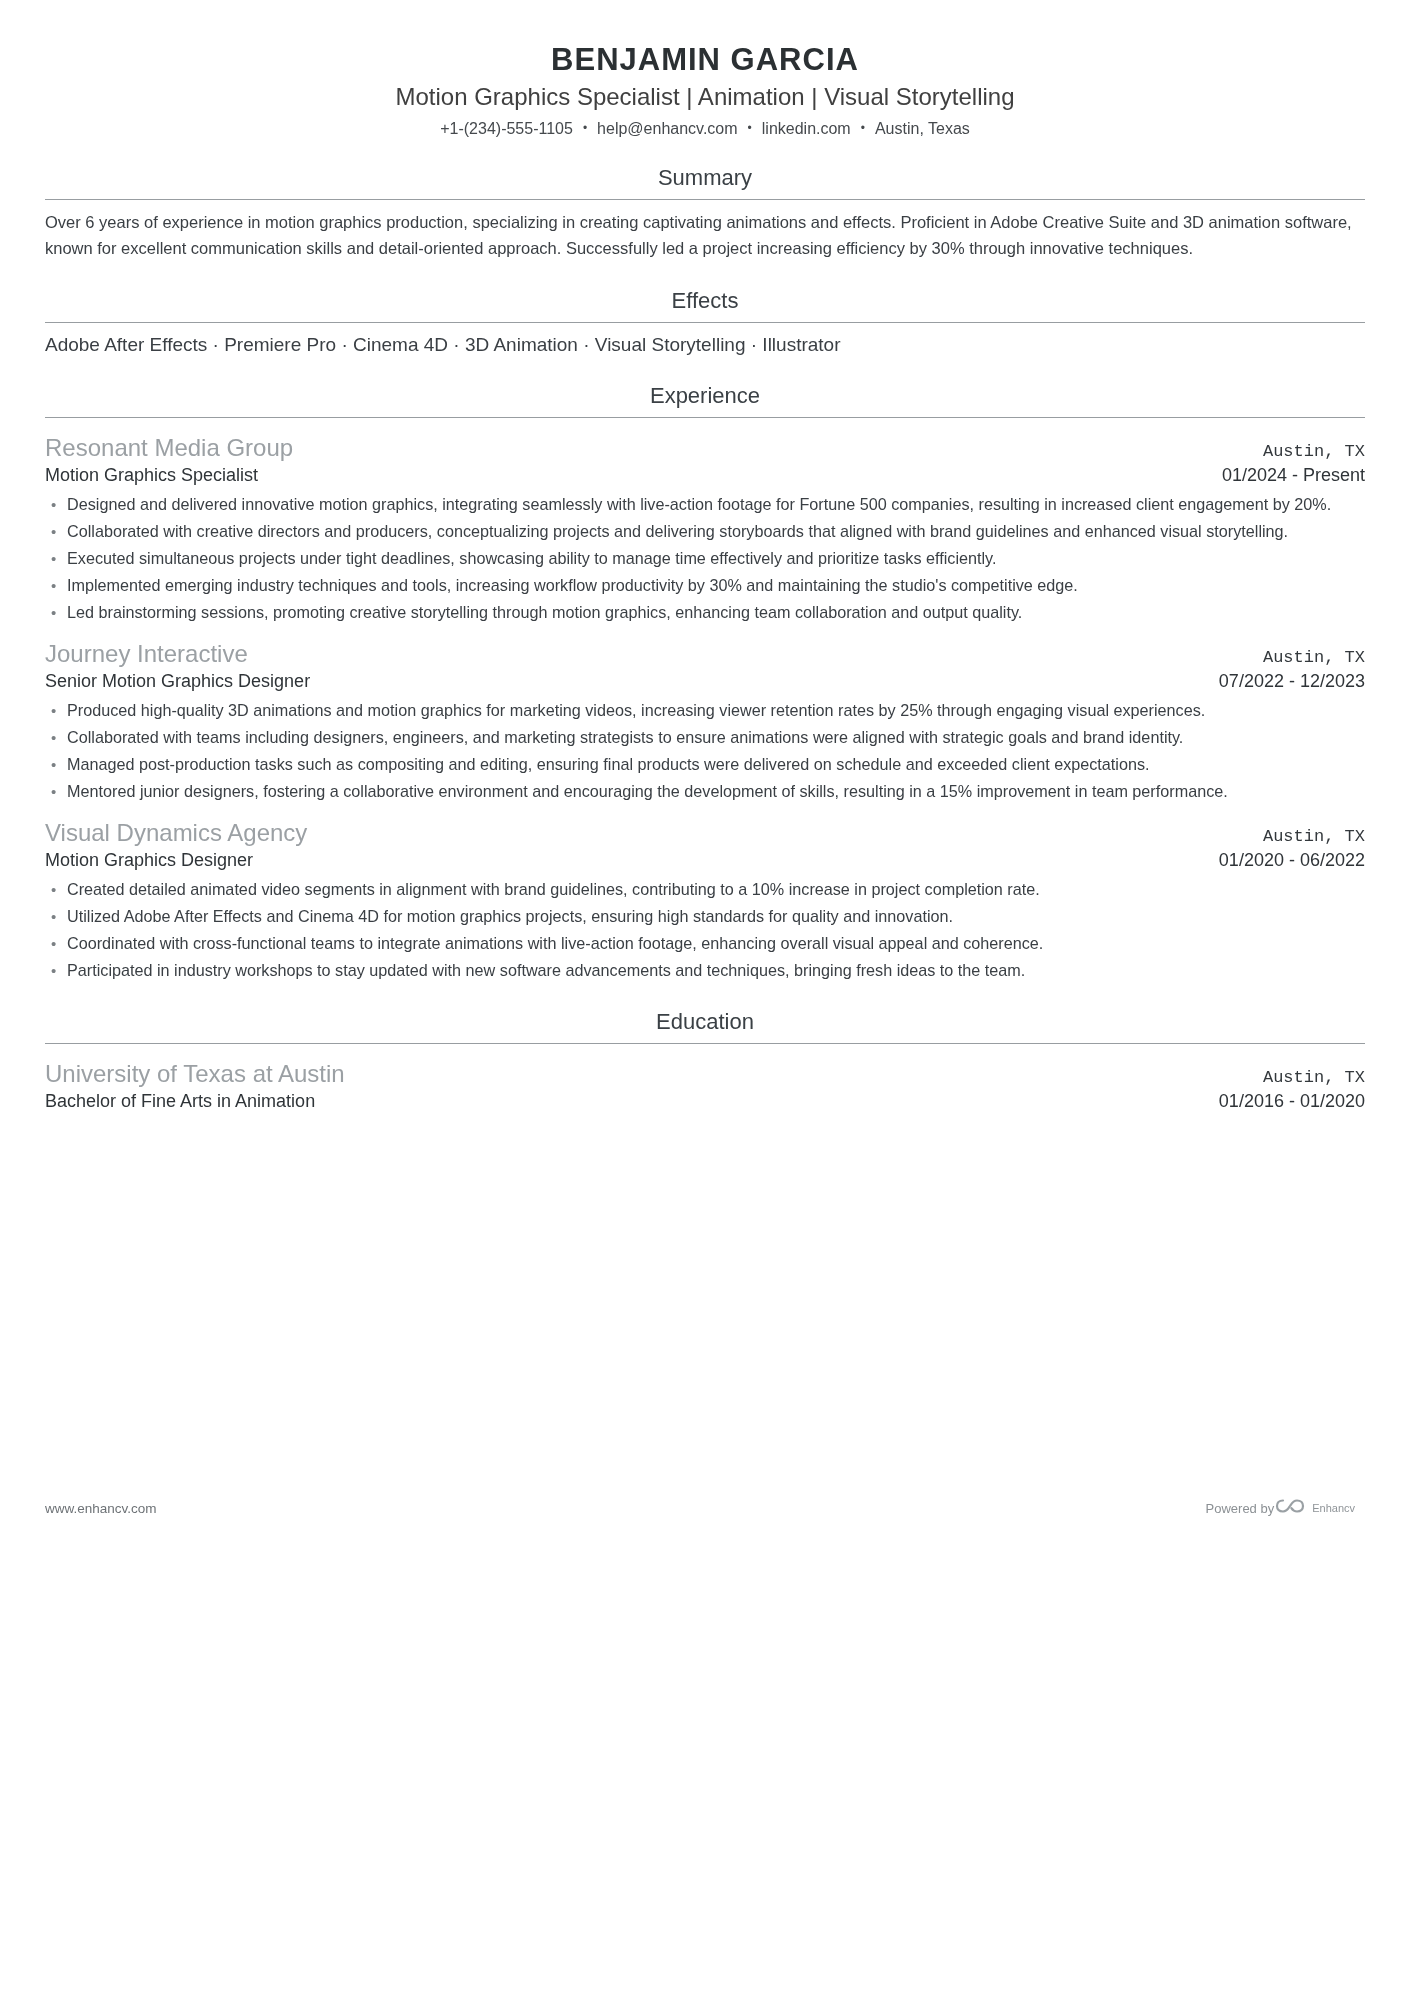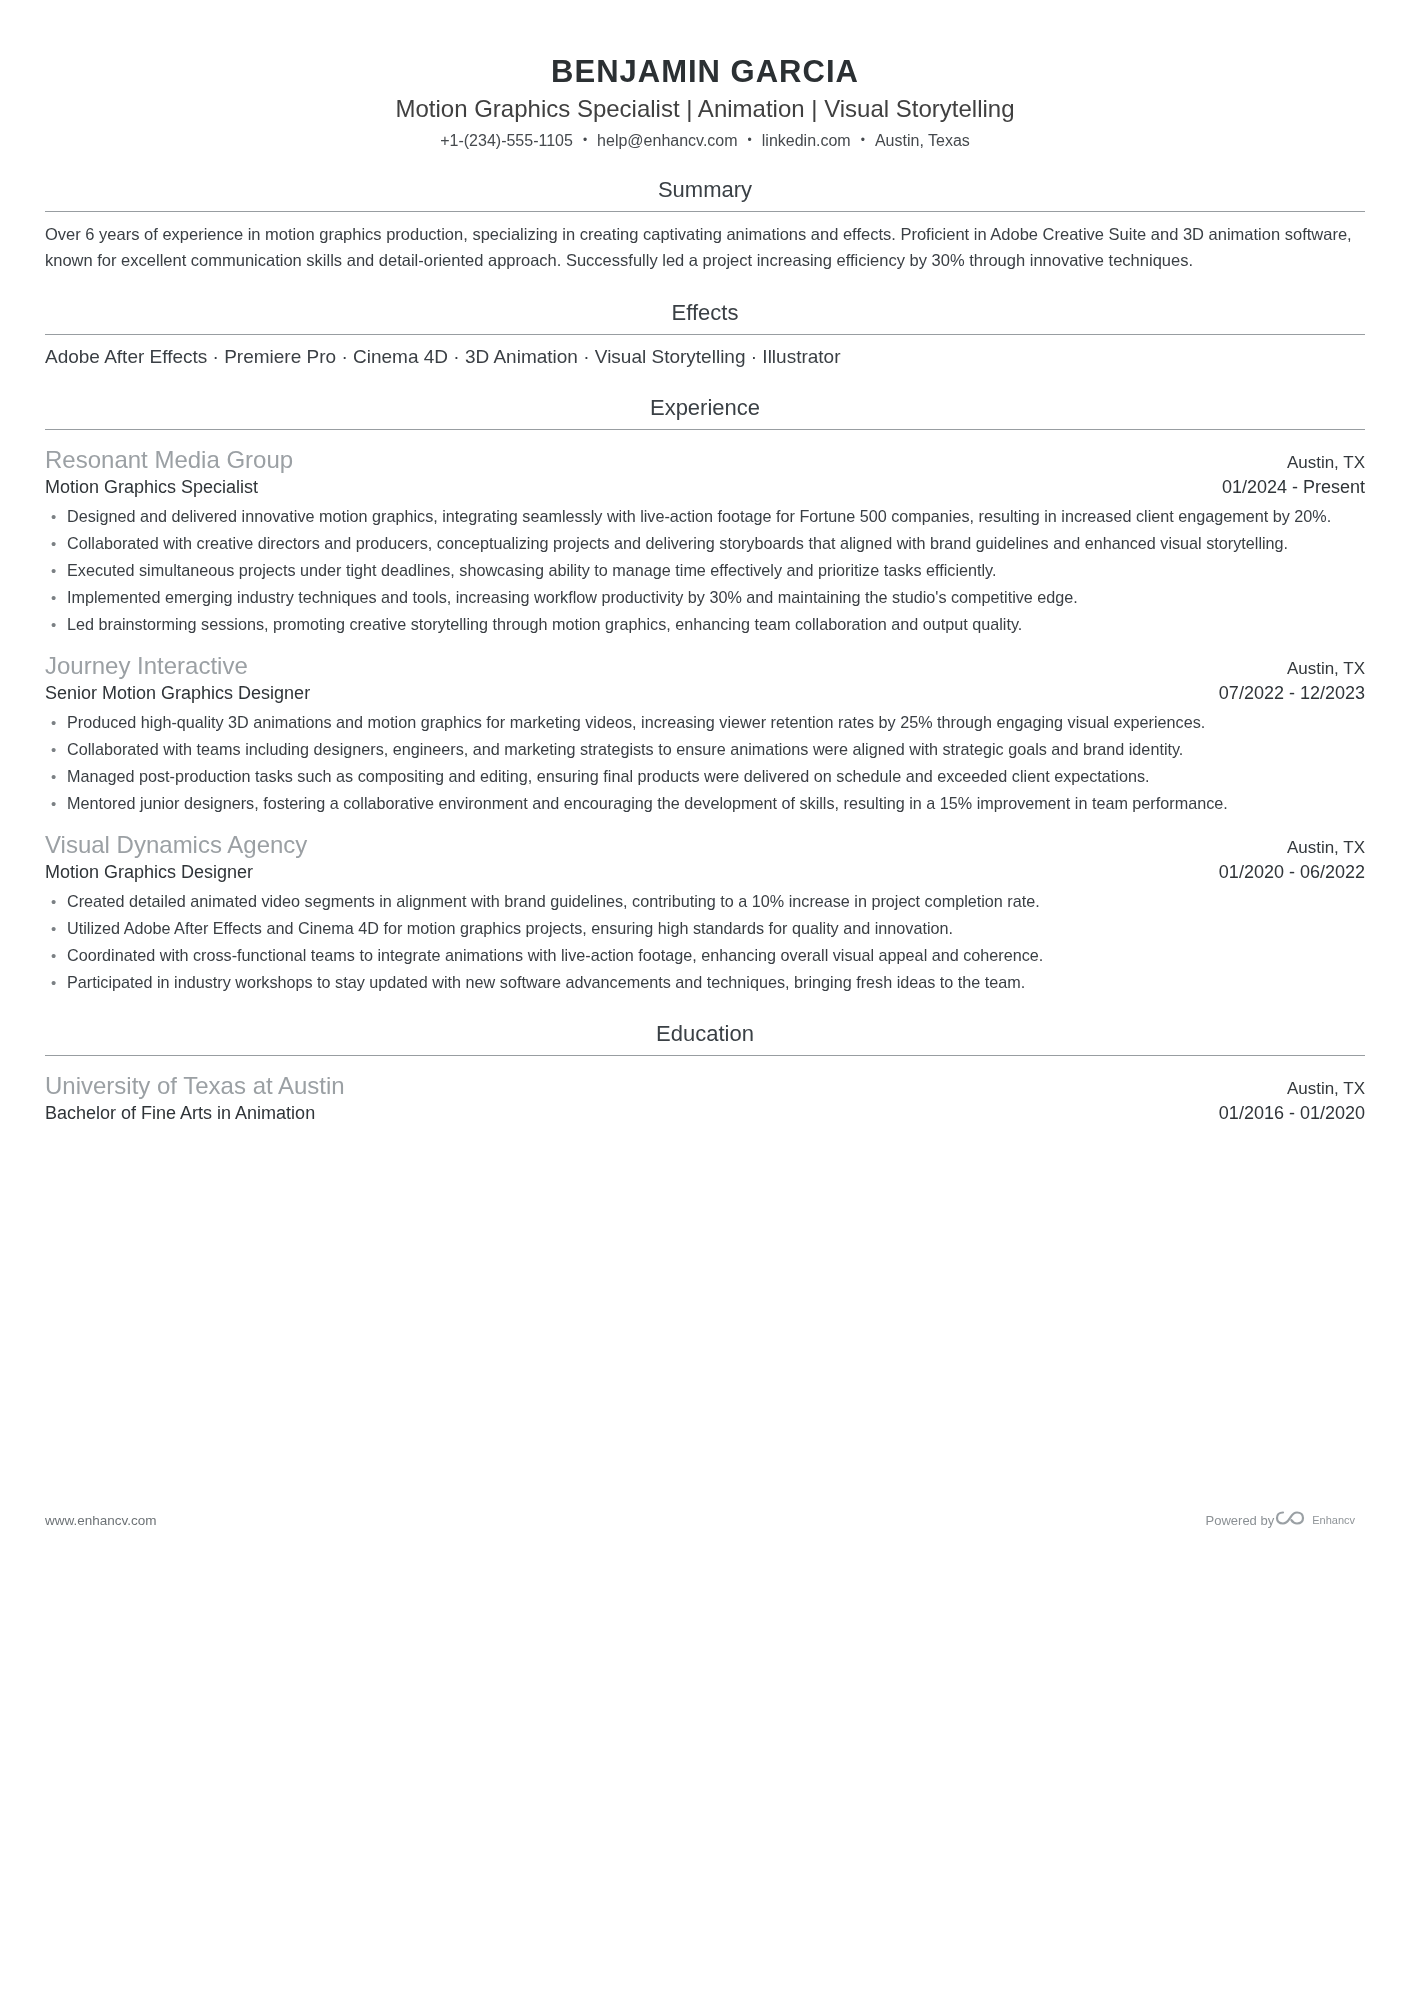--- a/index.html
+++ b/index.html
@@ -1,18 +1,18 @@
 <!DOCTYPE html>
 <html><head>
 <meta charset="utf-8">
 <style>
   * { margin:0; padding:0; box-sizing:border-box; }
   html,body { background:#ffffff; }
   .page {
-    width:1410px; height:1541px; margin:16px auto; position:relative;
+    width:1410px; height:1541px; margin:4px auto; position:relative;
     background:#ffffff; color:#3a3f44;
     font-family:"Liberation Sans","DejaVu Sans",sans-serif;
     padding:38px 45px 0 45px;
   }
   
   .hdr { text-align:center; }
   .hdr-name { font-size:31px; font-weight:bold; letter-spacing:1px; color:#2b3033; }
   .hdr-title { font-size:24px; color:#404040; margin-top:5px; font-weight:400; }
   .hdr-contact { font-size:16px; color:#45494d; margin-top:9px; }
   .contact-sep { font-size:12px; margin:0 10px; vertical-align:2px; color:#45494d; }
@@ -22,21 +22,21 @@
     text-align:center; font-size:22px; font-weight:400; color:#3a4045;
     padding-bottom:8px; border-bottom:1px solid #989da1;
   }
   .section-body { font-size:16.5px; line-height:26px; color:#3a3f44; margin-top:9px; }
   .skills-line { font-size:19px; color:#3a3f44; margin-top:11px; }
   
   .entry { margin-top:16px; }
   .entry:first-of-type { margin-top:10px; }
   .entry-row1 { display:flex; justify-content:space-between; align-items:baseline; }
   .company { font-size:24px; color:#9ba0a4; font-weight:400; }
-  .loc { font-size:17px; color:#33383c; }
+  .loc { font-size:17px; color:#33383c;font-family:Liberation Mono, monospace; }
   .entry-row2 { display:flex; justify-content:space-between; align-items:baseline; margin-top:3px; }
   .job-title { font-size:18px; color:#2f3438; }
   .dates { font-size:18px; color:#2f3438; }
   .bullets { list-style:none; margin-top:7px; }
   .bullets li {
     position:relative; padding-left:22px; font-size:16.2px; line-height:23px;
     color:#3a3f44; margin-bottom:4px;
   }
   .bullets li::before {
     content:"•"; position:absolute; left:6px; top:0; color:#7b8084; font-size:15px;

